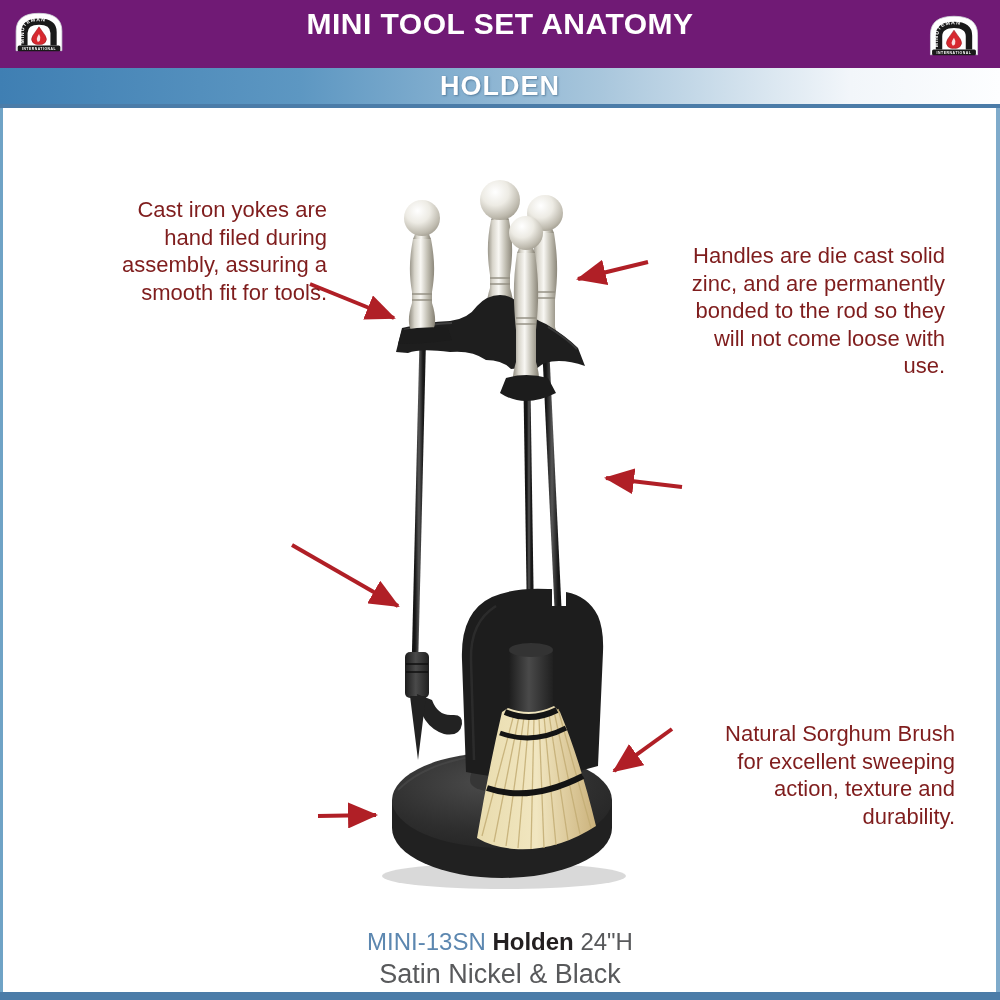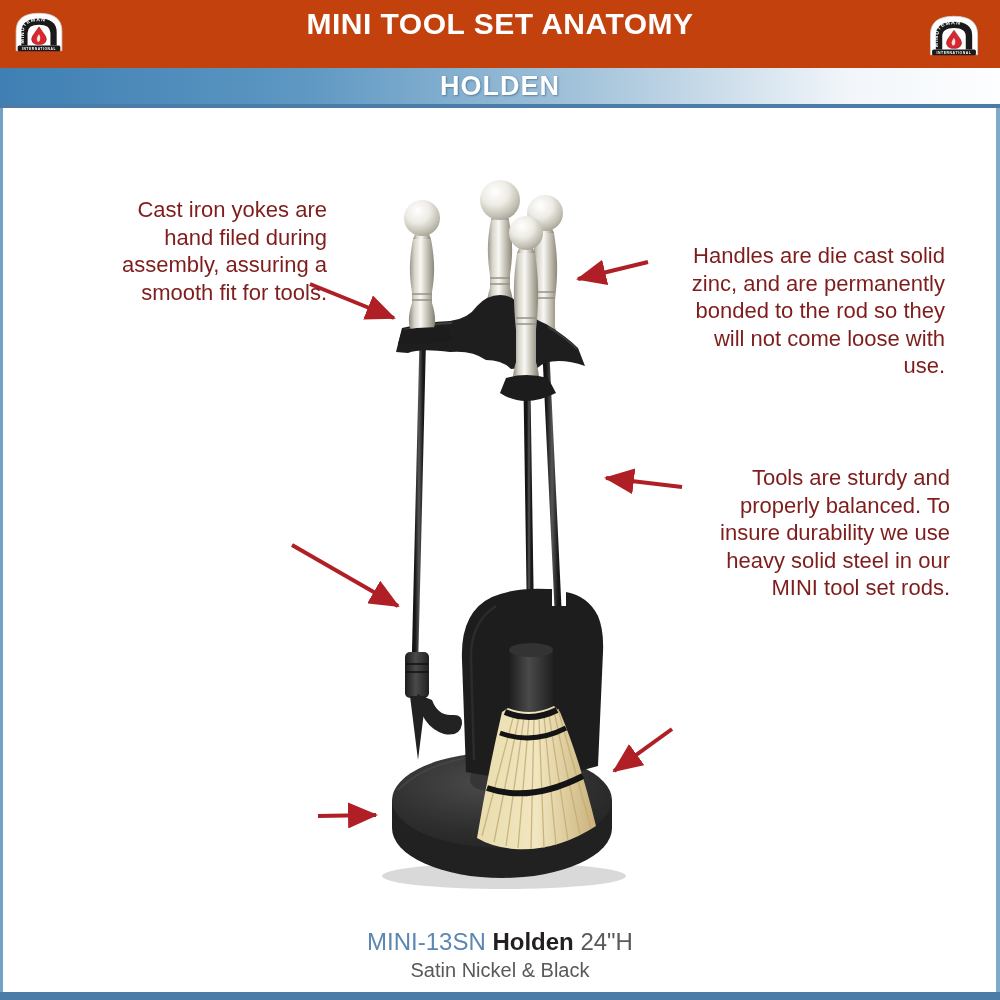--- a/index.html
+++ b/index.html
@@ -1,20 +1,20 @@
 <!DOCTYPE html>
 <html><head>
 <meta charset="utf-8">
 <style>
   html,body{margin:0;padding:0;background:#fff;}
   #page{position:relative;width:1000px;height:1000px;background:#ffffff;overflow:hidden;
         font-family:"Liberation Sans", sans-serif;}
 
   
-  .top-banner{position:absolute;left:0;top:0;width:1000px;height:68px;background:#c2410c;}
+  .top-banner{position:absolute;left:0;top:0;width:1000px;height:68px;background:#701a75;}
   .title{position:absolute;left:0;right:0;top:7px;text-align:center;color:#ffffff;
          font-size:30px;font-weight:bold;letter-spacing:.5px;}
   .subtitle{position:absolute;left:0;right:0;top:40px;text-align:center;color:#D9EAF5;
             font-size:17.5px;}
   .holden-band{position:absolute;left:0;top:68px;width:1000px;height:36px;
                background:linear-gradient(90deg,#3F7FB3 0%,#5D97C2 30%,#A8C6DC 60%,#F2F6FA 85%,#FDFEFF 100%);
                border-bottom:4px solid #4B7CA8;}
   .holden-band .model{position:absolute;left:0;right:0;top:3px;text-align:center;color:#ffffff;
                font-size:27px;font-weight:bold;letter-spacing:1px;
                text-shadow:1px 1px 2px rgba(59,96,130,.6),0 0 1px rgba(59,96,130,.45);}
@@ -38,21 +38,21 @@
   #ann-rods{left:640px;top:464px;width:310px;}
   #ann-base{left:8px;top:718px;width:345px;}
   #ann-brush{left:645px;top:720px;width:310px;}
 
   
   .caption{position:absolute;left:0;right:0;top:928px;text-align:center;color:#58595B;}
   .caption .line1{font-size:24px;}
   .caption .sku{color:#5C87B0;font-weight:normal;}
   .caption .pname{color:#231F20;font-weight:bold;}
   .caption .hgt{color:#58595B;}
-  .caption .line2{font-size:20px;margin-top:3px;}
+  .caption .line2{font-size:27px;margin-top:3px;}
 
   
   #art{position:absolute;left:0;top:0;width:1000px;height:1000px;}
 </style>
 </head>
 <body>
 
 <div id="page">
 
   <div class="top-banner">
@@ -229,25 +229,24 @@
 
   <div class="annotation" id="ann-yoke">Cast iron yokes are
 hand filed during
 assembly, assuring a
 smooth fit for tools.</div>
   <div class="annotation" id="ann-handles">Handles are die cast solid
 zinc, and are permanently
 bonded to the rod so they
 will not come loose with
 use.</div>
-  <div class="annotation" id="ann-rods">Tools are sturdy and
-properly balanced. To
-insure durability we use
-heavy solid steel in our
-MINI tool set rods.</div>
+  <div class="annotation" id="ann-brush">Natural Sorghum Brush
+for excellent sweeping
+action, texture and
+durability.</div>
 
   <div class="caption">
     <div class="line1">
       <span class="sku">MINI-13SN</span>
       <span class="pname">Holden</span>
       <span class="hgt">24"H</span>
     </div>
     <div class="line2">Satin Nickel &amp; Black</div>
   </div>
 

